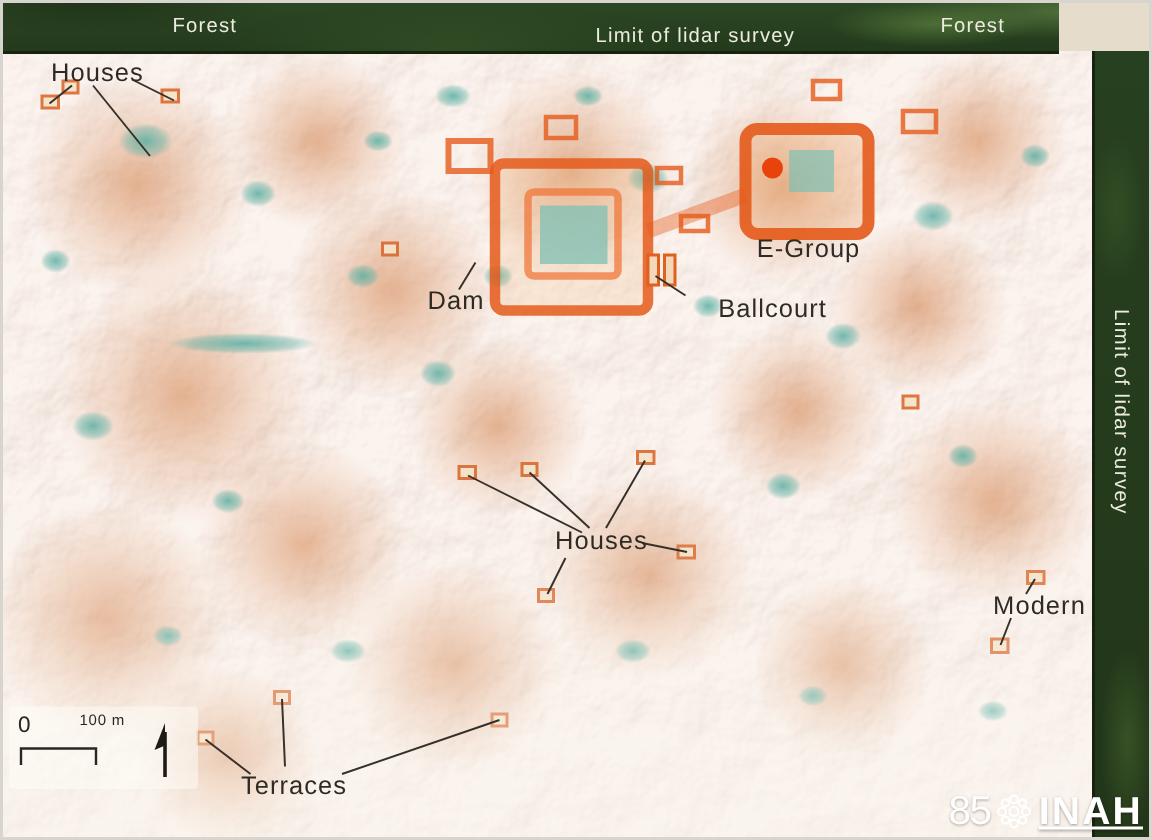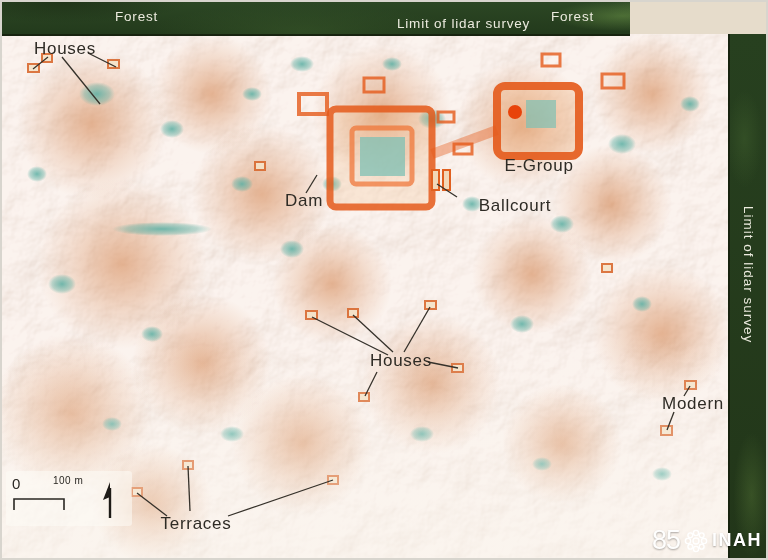--- a/index.html
+++ b/index.html
@@ -3,21 +3,21 @@
 <meta charset="utf-8">
 <style>
   html,body{margin:0;padding:0;background:#888;}
   .figure{
     position:relative;width:768px;height:560px;box-sizing:border-box;
     border:2px solid #d8d5ce;background:#e6dccb;overflow:hidden;
     font-family:"Liberation Sans", sans-serif;
   }
   
   .top-band{
-    position:absolute;left:0;top:0;width:628px;height:32px;z-index:3;
+    position:absolute;left:0;top:0;width:704px;height:32px;z-index:3;
     background:
       radial-gradient(100px 22px at 620px 14px, rgba(105,145,70,.55), transparent 70%),
       radial-gradient(150px 26px at 710px 6px,  rgba(120,160,85,.45), transparent 70%),
       radial-gradient(220px 40px at 300px 30px, rgba(70,105,50,.35), transparent 70%),
       radial-gradient(180px 30px at 60px 0px,   rgba(25,40,18,.6),  transparent 70%),
       linear-gradient(#2c4724,#233a1c);
     border-bottom:2px solid #17230f;
   }
   .right-band{
     position:absolute;right:0;top:32px;width:36px;height:524px;z-index:3;
@@ -55,21 +55,21 @@
   .scale-zero{position:absolute;left:6px;top:4px;font-size:15px;color:#2a2722;}
   .scale-dist{position:absolute;left:47px;top:4px;font-size:10px;color:#2a2722;letter-spacing:.5px;}
   .scale-svg{position:absolute;left:0;top:0;}
   .north-svg{position:absolute;left:92px;top:5px;}
   
   .logo{
     position:absolute;right:4px;bottom:2px;z-index:7;display:flex;align-items:center;gap:3px;
     color:#ffffff;text-shadow:0 1px 2px rgba(0,0,0,.35);
   }
   .logo-85{font-size:27px;font-weight:400;letter-spacing:-1px;opacity:.95;}
-  .logo-inah{font-size:18px;font-weight:800;letter-spacing:1.5px;}
+  .logo-inah{font-size:26px;font-weight:800;letter-spacing:1.5px;text-decoration:underline;}
 </style>
 </head>
 <body>
 
 <div class="figure">
 
   <div class="map-area">
     <svg class="terrain" width="728" height="524" viewBox="0 0 728 524">
       <defs>
         <filter id="relief" x="0" y="0" width="100%" height="100%">

